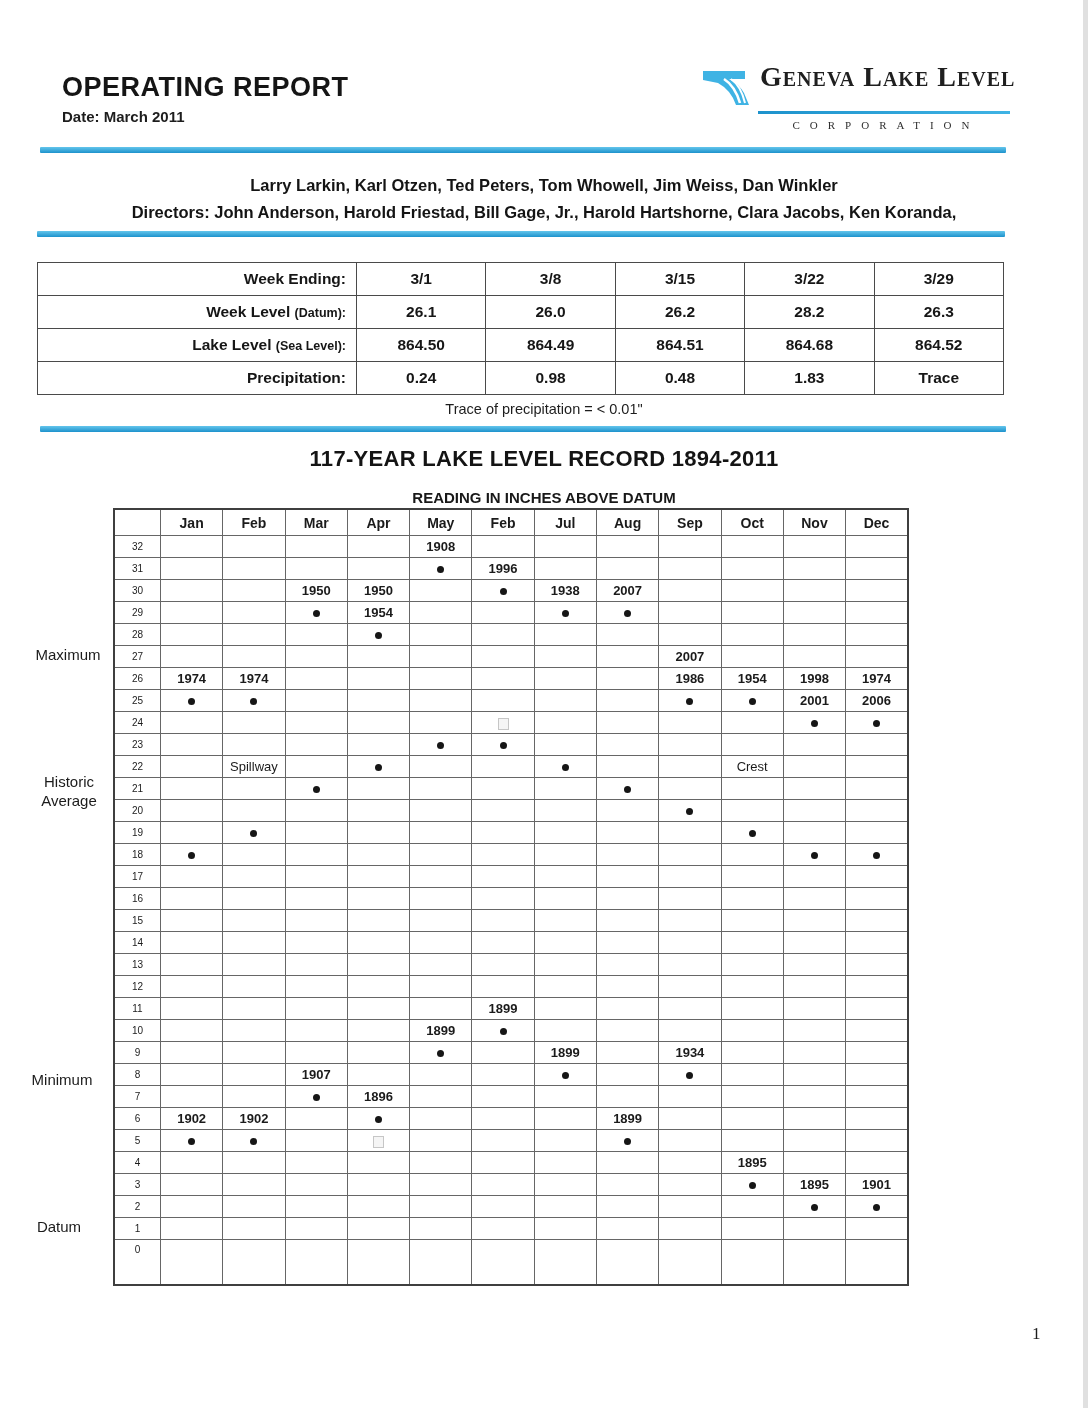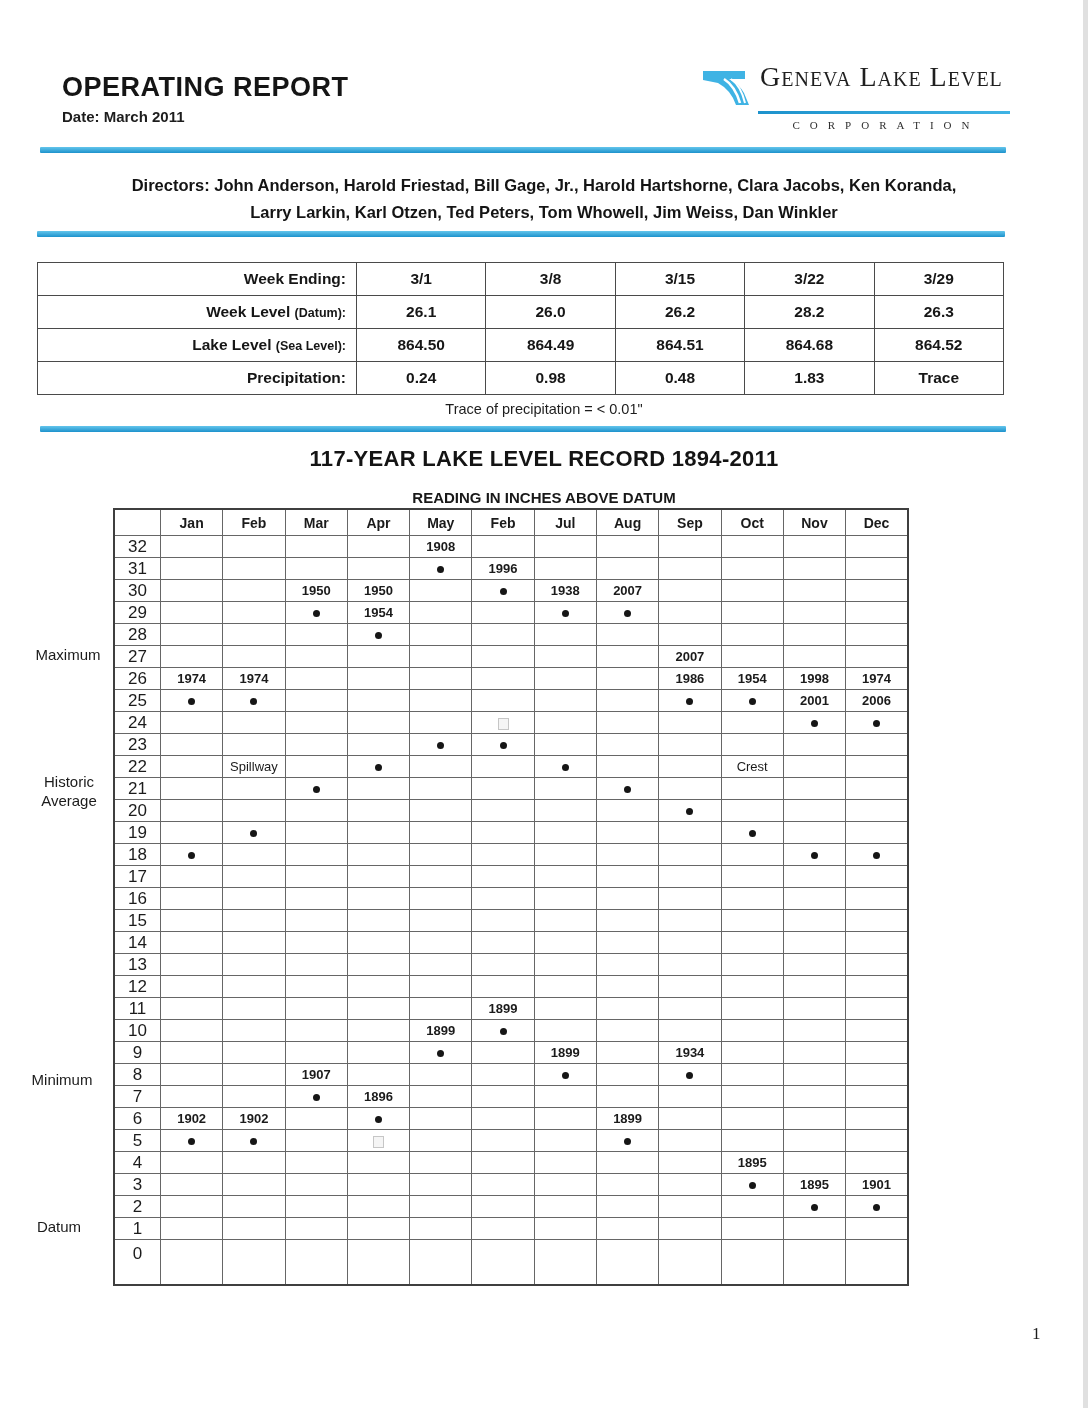--- a/index.html
+++ b/index.html
@@ -13,21 +13,21 @@
   
   .report-header{position:absolute; left:40px; top:72px;margin-left:22px;}
   .report-header h1{margin:0; font-size:27px; font-weight:bold; color:#151515; letter-spacing:.5px;}
   .report-date{font-size:15px; font-weight:bold; margin-top:5px; color:#1d1d1d;}
 
   
   .logo{position:absolute; left:700px; top:62px; width:312px;}
   .logo-row{display:flex; align-items:flex-start;}
   .logo-icon{flex:0 0 auto; margin-top:2px;}
   .logo-name{
-    font-family:"Liberation Serif", serif; font-variant:small-caps; font-weight:400;
+    font-family:"Liberation Serif", serif; font-variant:small-caps; font-weight:700;
     font-size:28px; letter-spacing:1px; color:#1f1f1f; white-space:nowrap; line-height:30px;
     margin-left:4px;
   }
   .logo-underline{height:3px; background:linear-gradient(90deg,#1d92cc,#3fb3e4); width:252px; margin:1px 0 0 58px;}
   .logo-sub{
     font-family:"Liberation Serif", serif; font-size:11px; letter-spacing:10px;
     color:#303030; margin:5px 0 0 60px; white-space:nowrap;text-align:center;
   }
 
   
@@ -61,21 +61,21 @@
   #lbl-max{left:26px; top:645px; width:84px;}
   #lbl-avg{left:32px; top:772px; width:74px;}
   #lbl-min{left:24px; top:1070px; width:76px;}
   #lbl-datum{left:28px; top:1217px; width:62px;}
 
   
   #grid-host{position:absolute; left:113px; top:508px;}
   table.grid{border-collapse:collapse; table-layout:fixed; width:796px; border:2px solid #3f3f3f;}
   table.grid td{border:1px solid #666; height:21px; padding:0; text-align:center; vertical-align:middle;
     font-size:13px; color:#1b1b1b; overflow:visible;}
-  table.grid .rn{width:45px; font-size:17px;}
+  table.grid .rn{width:45px; font-size:10px;}
   table.grid tr.hdr td{height:25px; font-weight:bold; font-size:14px;}
   table.grid tr.datum-row td{height:40px; vertical-align:top; padding-top:4px;}
   .dot{display:inline-block; width:7px; height:7px; background:#161616; border-radius:50%; vertical-align:middle;}
   .sq{display:inline-block; width:9px; height:10px; border:1px solid #c6c6c6; background:#f5f5f5; vertical-align:middle;}
   .yr{font-size:13px;font-weight:bold;}
   .ann{font-size:13px; white-space:nowrap;}
 
   .page-number{position:absolute; left:1032px; top:1324px; font-family:"Liberation Serif", serif; font-size:17px; color:#1c1c1c;}
 </style>
 </head>
@@ -97,22 +97,22 @@
       </svg>
       <div class="logo-name">Geneva Lake Level</div>
     </div>
     <div class="logo-underline"></div>
     <div class="logo-sub">CORPORATION</div>
   </div>
 
   <div class="rule rule1"></div>
 
   <div class="directors">
+    <div>Larry Larkin, Karl Otzen, Ted Peters, Tom Whowell, Jim Weiss, Dan Winkler</div>
     <div>Directors: John Anderson, Harold Friestad, Bill Gage, Jr., Harold Hartshorne, Clara Jacobs, Ken Koranda,</div>
-    <div>Larry Larkin, Karl Otzen, Ted Peters, Tom Whowell, Jim Weiss, Dan Winkler</div>
   </div>
 
   <div class="rule rule2"></div>
 
   <table class="weekly">
     <tbody>
         <tr>
       <td class="lbl"><span>Week Ending:</span> <span class="paren"></span></td>
       <td>3/1</td>
       <td>3/8</td>

